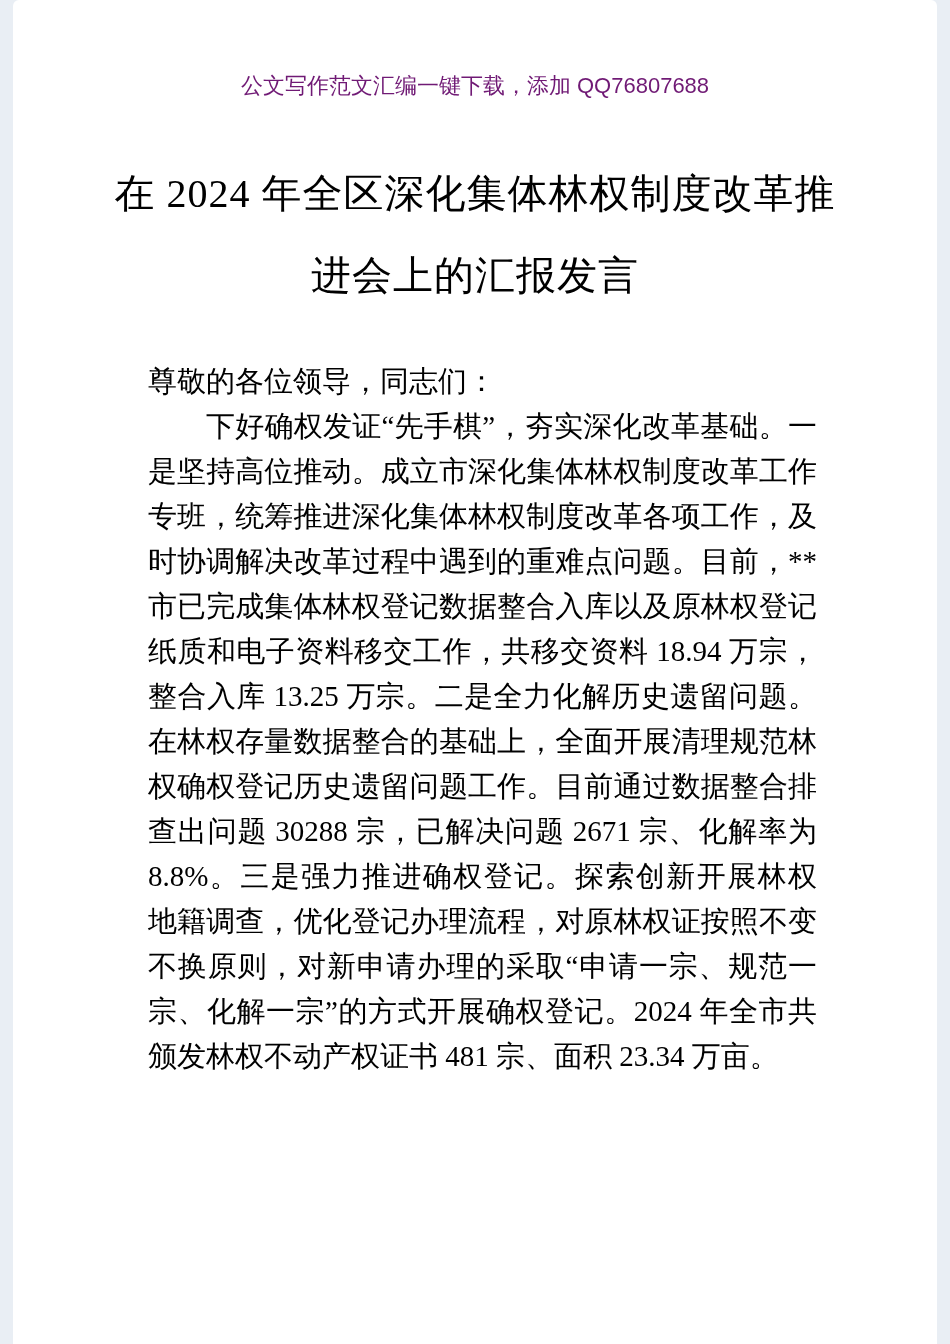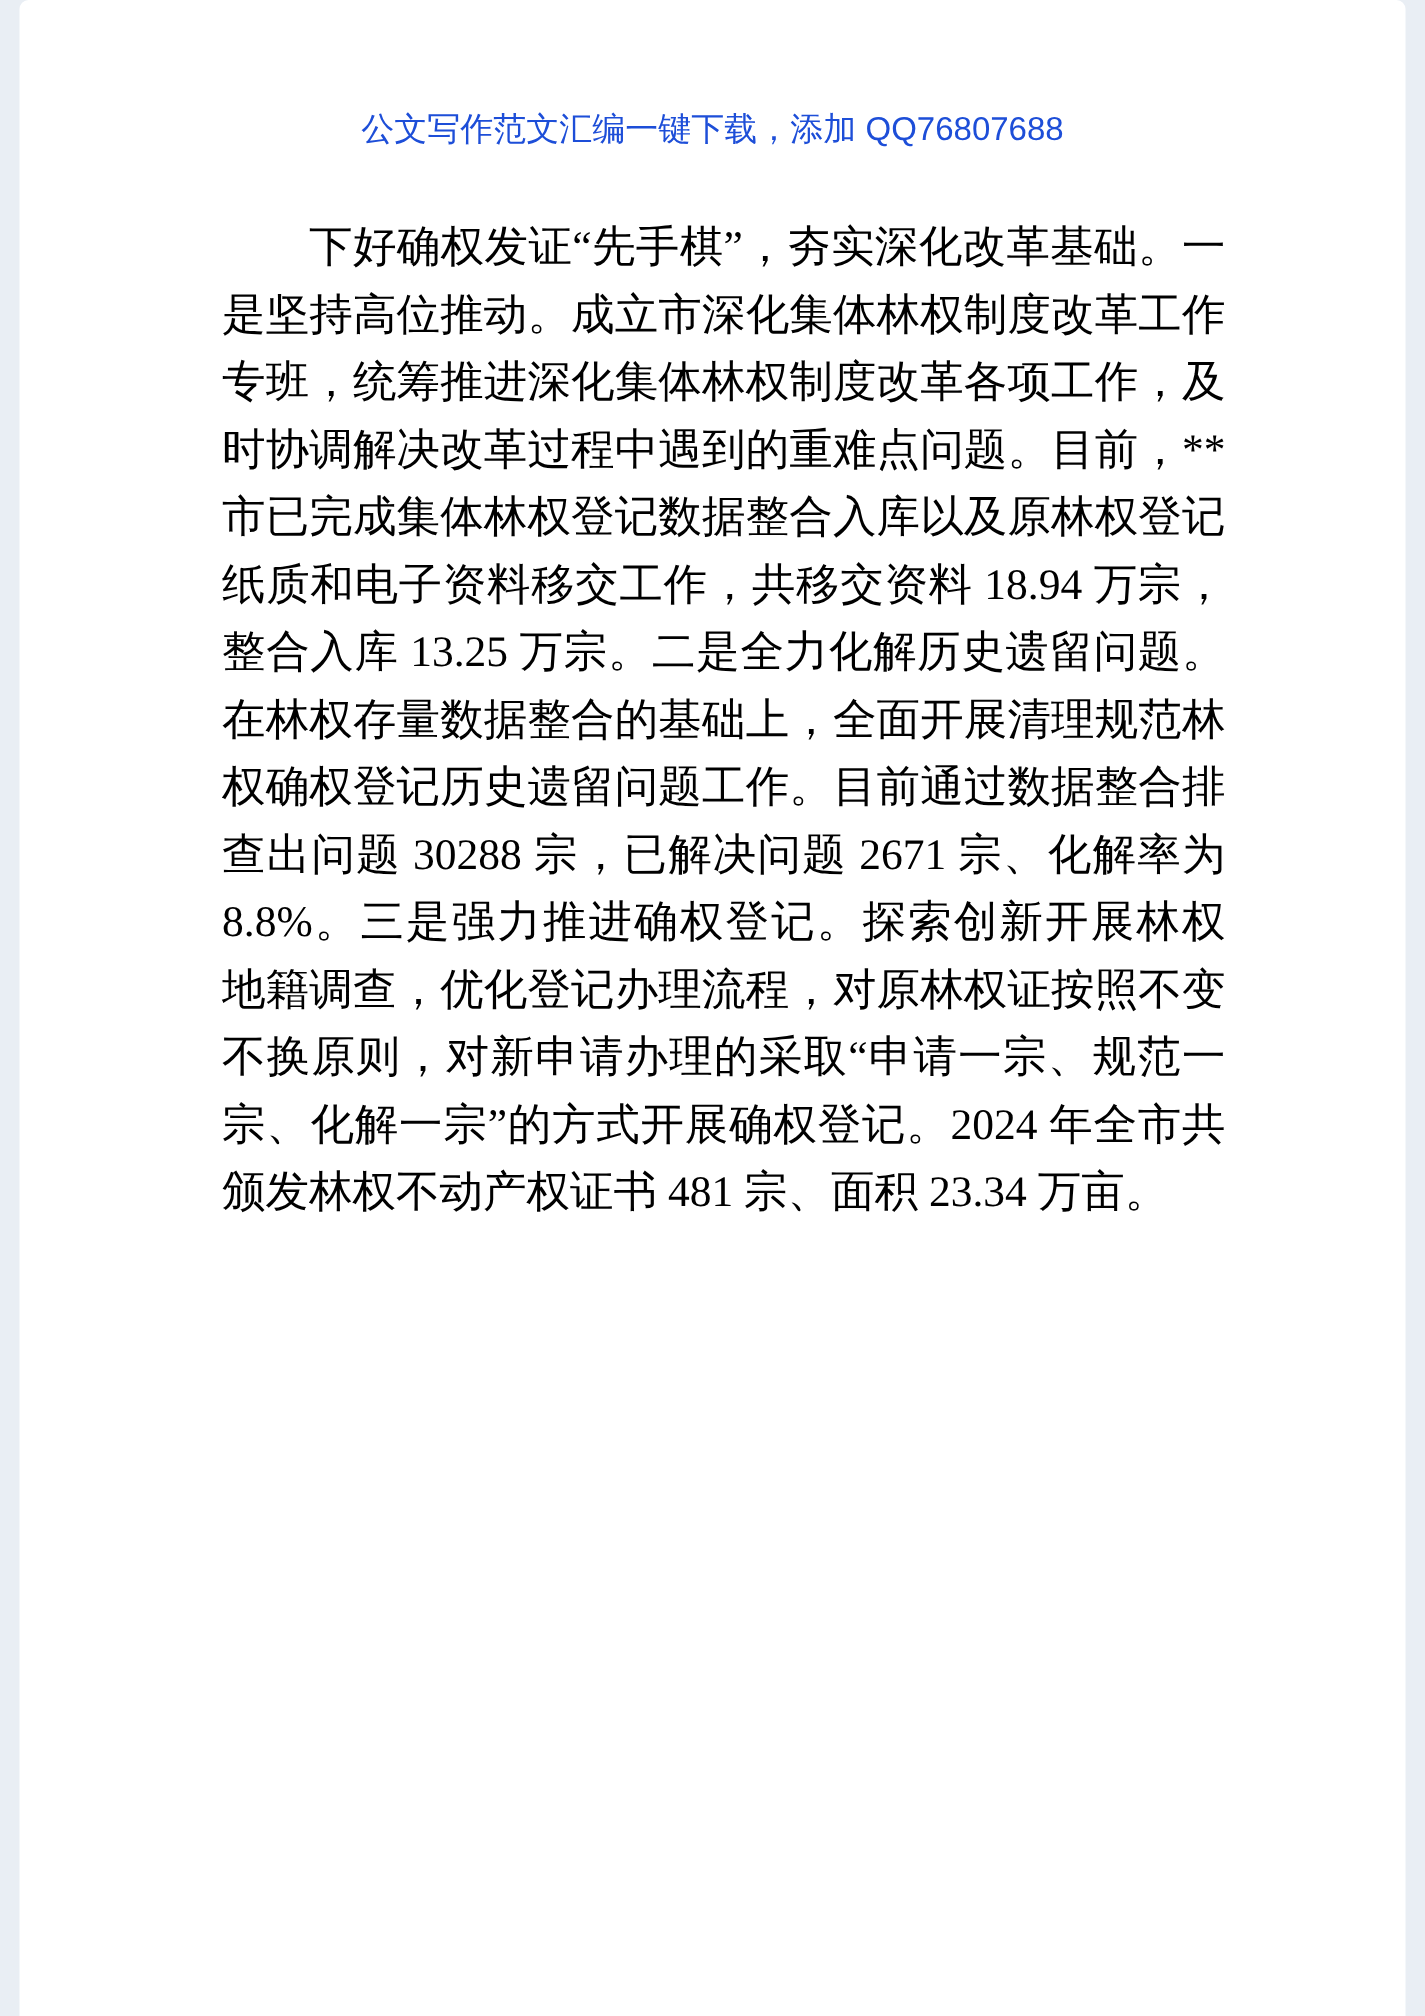--- a/index.html
+++ b/index.html
@@ -21,21 +21,21 @@
     left: 13px;
     top: 0;
     width: 924px;
     height: 1344px;
     background: #ffffff;
     border-radius: 6px 6px 0 0;
   }
   .promo-notice {
     margin-top: 72px;
     text-align: center;
-    color: #1d4ed8;
+    color: #701a75;
     font-size: 22px;
     line-height: 1.3;
     font-family: "Liberation Sans", "DejaVu Sans", sans-serif;
     font-weight: 400;
   }
   .doc-title {
     margin: 52px 95px 0 95px;
     text-align: center;
     font-size: 40px;
     font-weight: 400;
@@ -56,20 +56,22 @@
   }
 </style>
 </head>
 <body>
 
 <div class="viewport">
   <div class="page">
 
     <div class="promo-notice">公文写作范文汇编一键下载，添加 QQ76807688</div>
 
+    <h1 class="doc-title">在 2024 年全区深化集体林权制度改革推进会上的汇报发言</h1>
 
     <div class="body-text">
+      <p class="salutation">尊敬的各位领导，同志们：</p>
       <p>下好确权发证“先手棋”，夯实深化改革基础。一是坚持高位推动。成立市深化集体林权制度改革工作专班，统筹推进深化集体林权制度改革各项工作，及时协调解决改革过程中遇到的重难点问题。目前，**市已完成集体林权登记数据整合入库以及原林权登记纸质和电子资料移交工作，共移交资料 18.94 万宗，整合入库 13.25 万宗。二是全力化解历史遗留问题。在林权存量数据整合的基础上，全面开展清理规范林权确权登记历史遗留问题工作。目前通过数据整合排查出问题 30288 宗，已解决问题 2671 宗、化解率为 8.8%。三是强力推进确权登记。探索创新开展林权地籍调查，优化登记办理流程，对原林权证按照不变不换原则，对新申请办理的采取“申请一宗、规范一宗、化解一宗”的方式开展确权登记。2024 年全市共颁发林权不动产权证书 481 宗、面积 23.34 万亩。</p>
 
     </div>
 
   </div>
 </div>
 
 </body></html>

